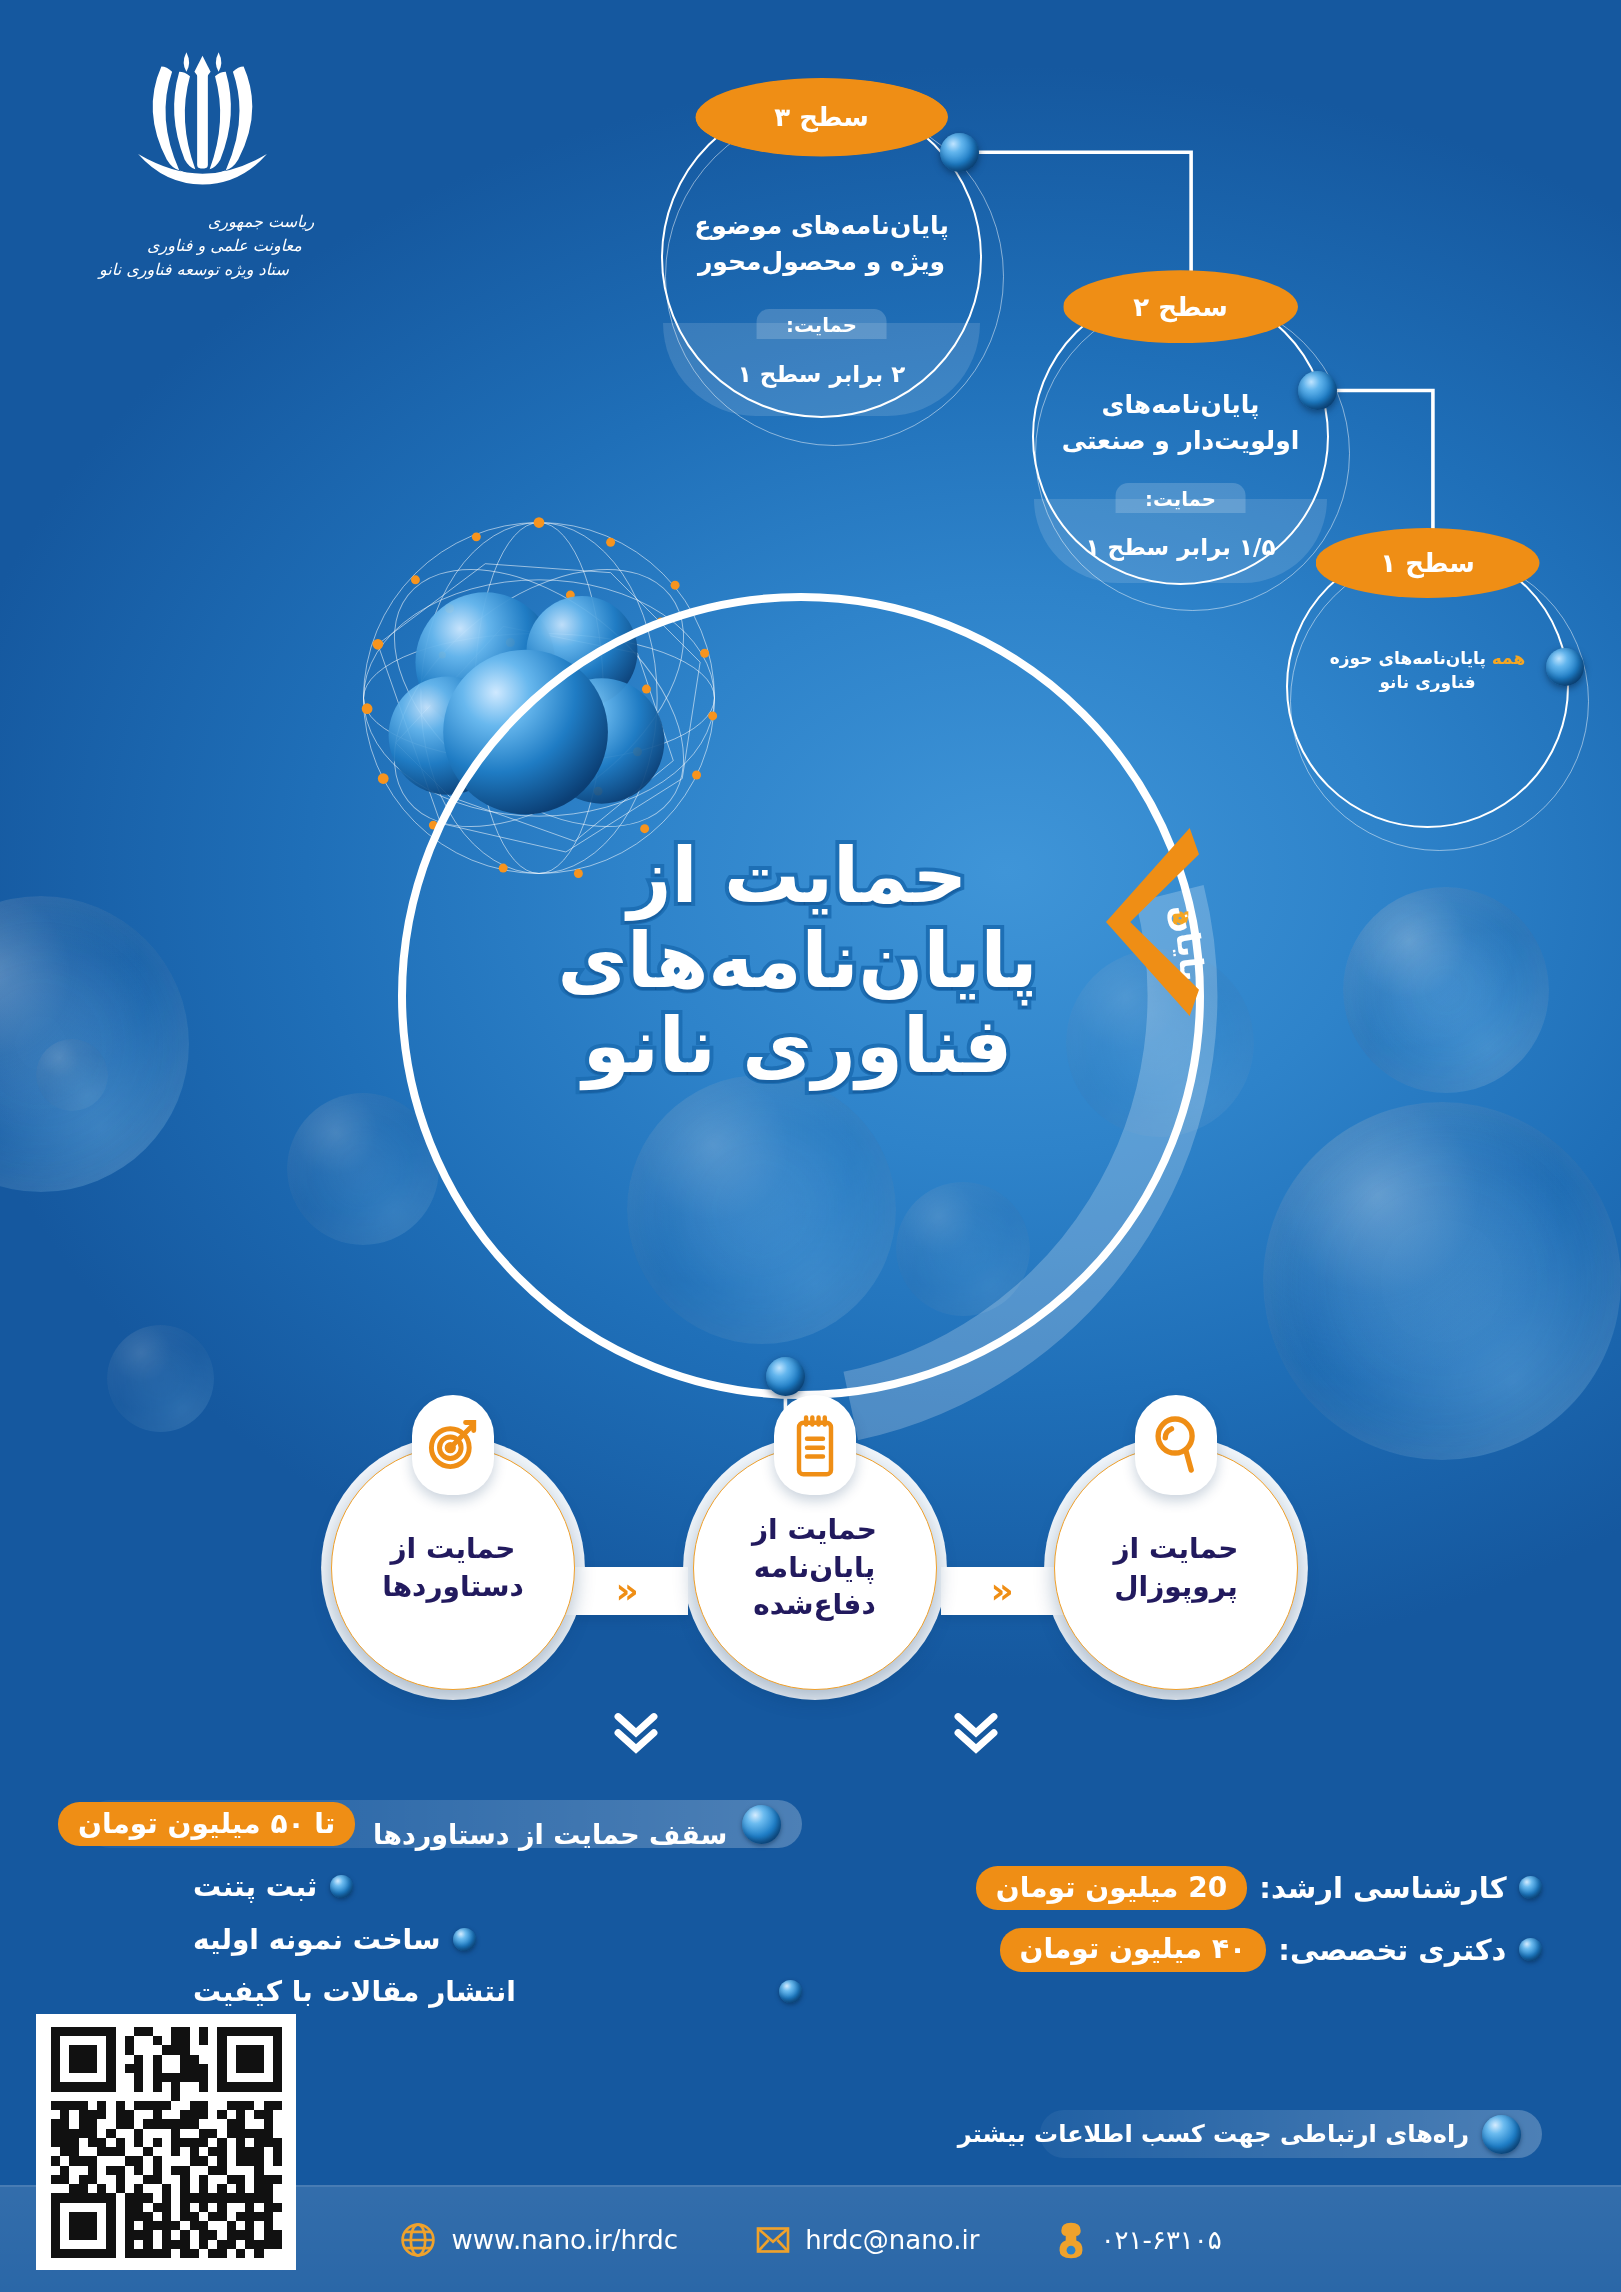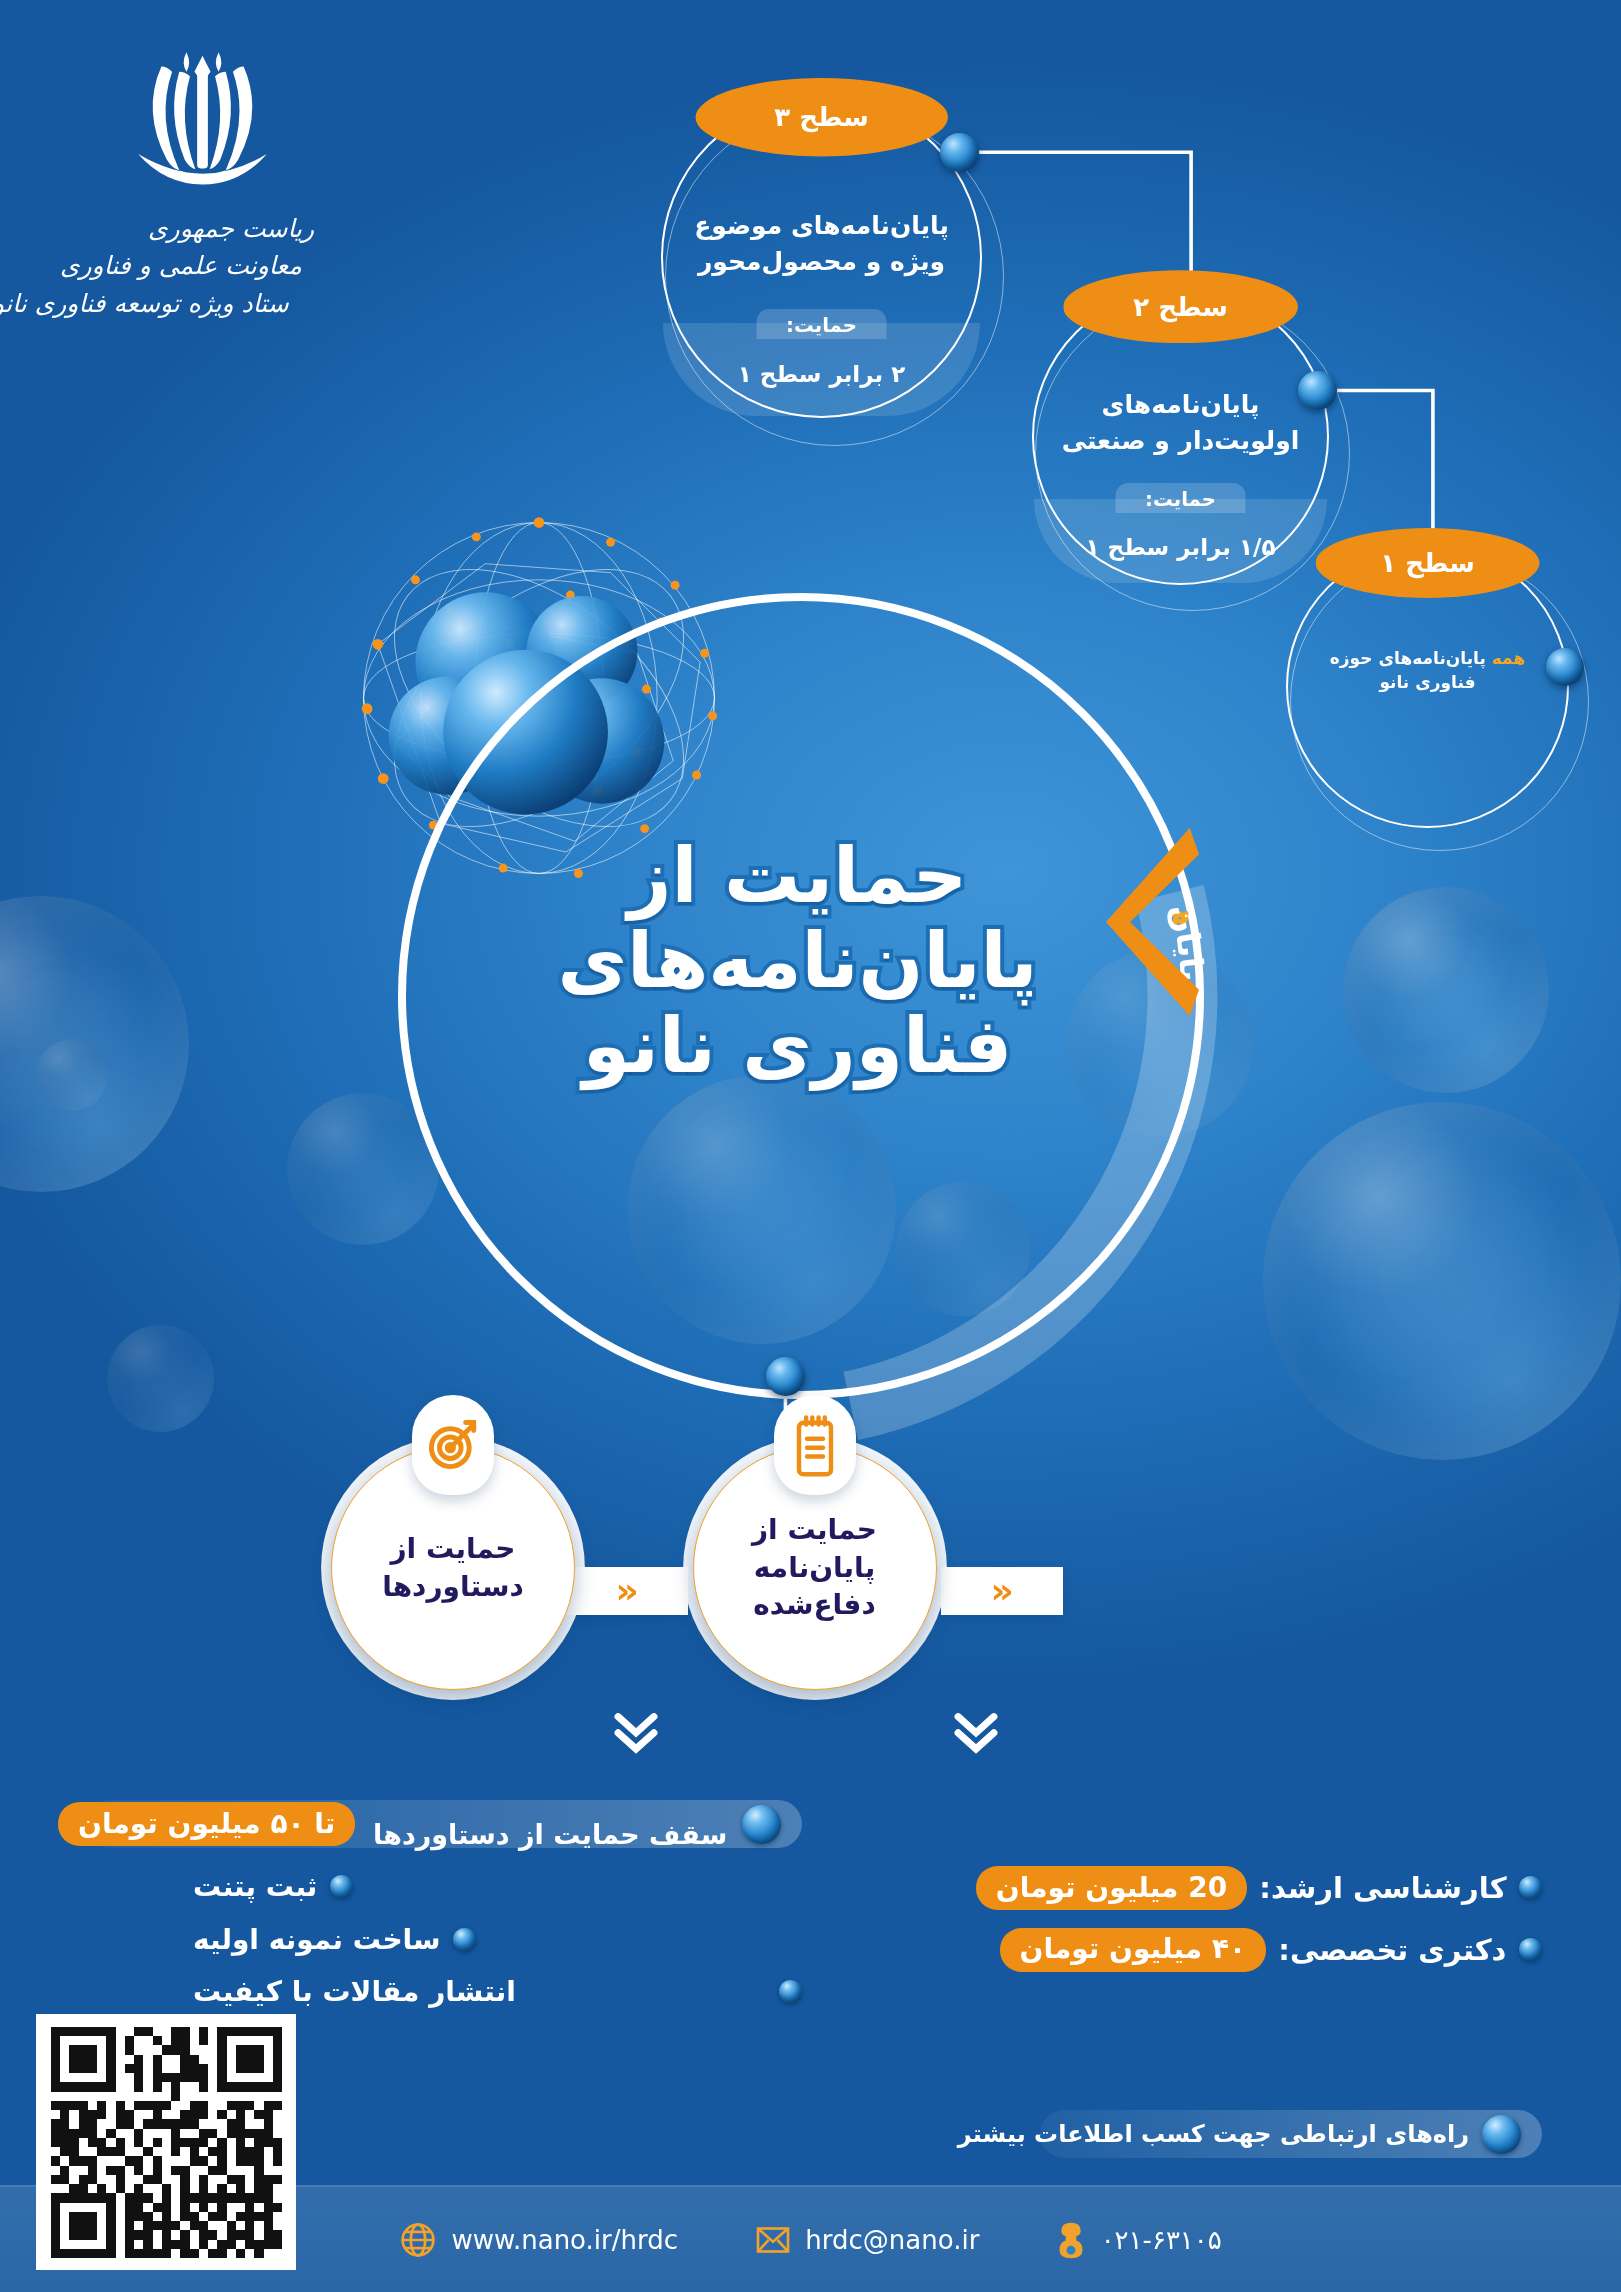--- a/index.html
+++ b/index.html
@@ -27,21 +27,21 @@
     box-shadow:inset 0 0 54px rgba(255,255,255,.10), inset 0 0 107px rgba(10,60,120,.22);
     pointer-events:none;
   }
 
   
   #logo{ position:absolute; left:72px; top:36px; width:260px; text-align:center; }
   .emblem{ display:block; margin:0 auto; }
   .logo-lines{ margin-top:3.6px; color:#fff; line-height:1.5; }
   .logo-lines div{
     font-family:"DejaVu Serif", serif;
-    font-style:italic; font-size:25px; white-space:nowrap;
+    font-style:italic; font-size:16px; white-space:nowrap;
     text-align:right; padding-right:7.2px;
   }
   .ll1{ transform:translateX(-10.7px); }
   .ll2{ transform:translateX(-23px); }
   .ll3{ transform:translateX(-36px); }
 
   
   .level{
     position:absolute; border:2.7px solid #ffffff; border-radius:50%;
     color:#fff; text-align:center;
@@ -408,20 +408,32 @@
 
   <div id="process">
 
     <div class="pconn" id="conn-a">
       <span class="chev">«</span>
     </div>
     <div class="pconn" id="conn-b">
       <span class="chev">«</span>
     </div>
 
+    <div class="pcircle" id="pc-proposal">
+      <div class="picon">
+        <svg width="52" height="68" viewBox="0 0 58 76">
+            <g fill="none" stroke="#ef8e15" stroke-width="6" stroke-linecap="round">
+          <circle cx="28" cy="28" r="19"></circle>
+              <path d="M24 20 q-7 3 -7 10"></path>
+              <path d="M40 44 L46 66"></path>
+            </g>
+          </svg>
+      </div>
+      <div class="plabel">حمایت از پروپوزال</div>
+    </div>
 
     <div class="pcircle" id="pc-defended">
       <div class="picon">
         <svg width="48" height="70" viewBox="0 0 54 78">
           <g fill="none" stroke="#ef8e15" stroke-width="5" stroke-linecap="round">
             <rect x="9" y="14" width="36" height="58" rx="5"></rect>
             <path d="M17 8 v8 M24 8 v8 M31 8 v8 M38 8 v8"></path>
             <path d="M18 32 h18 M18 42 h18 M18 52 h18"></path>
           </g>
         </svg>

